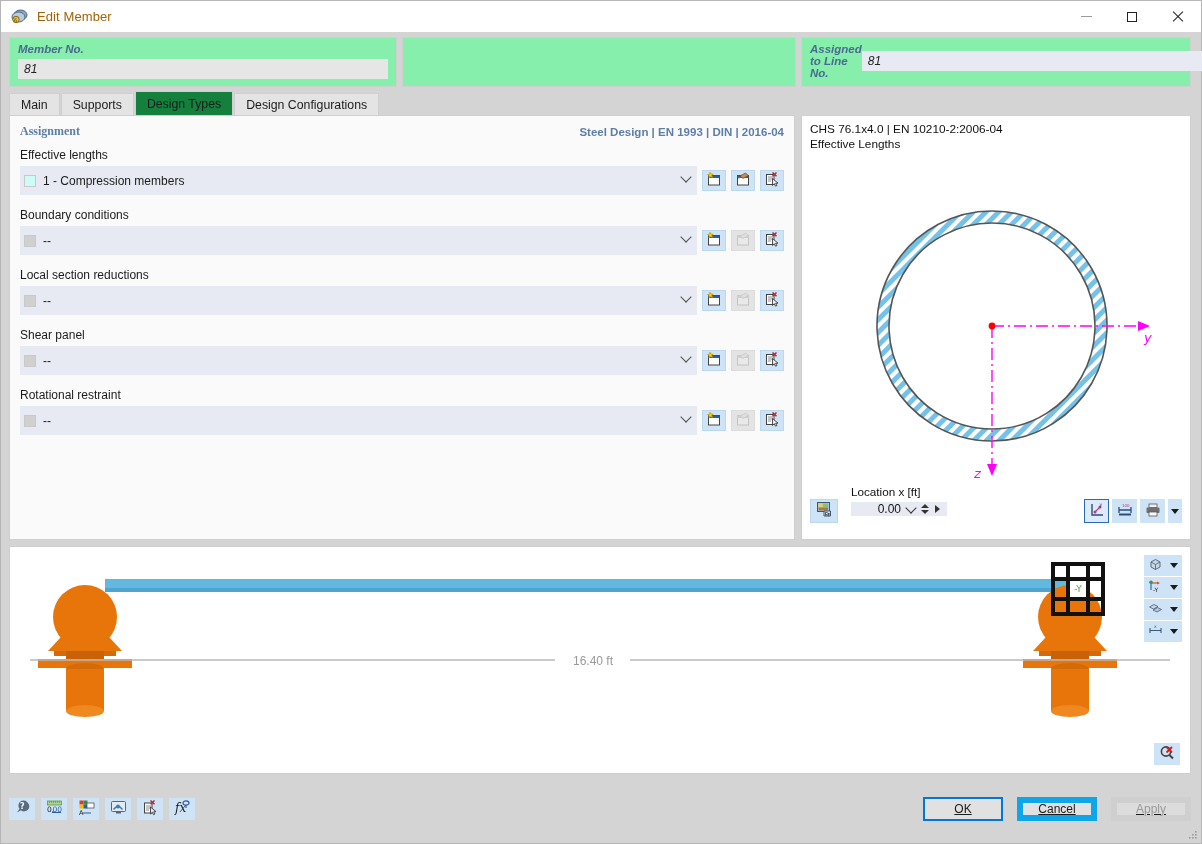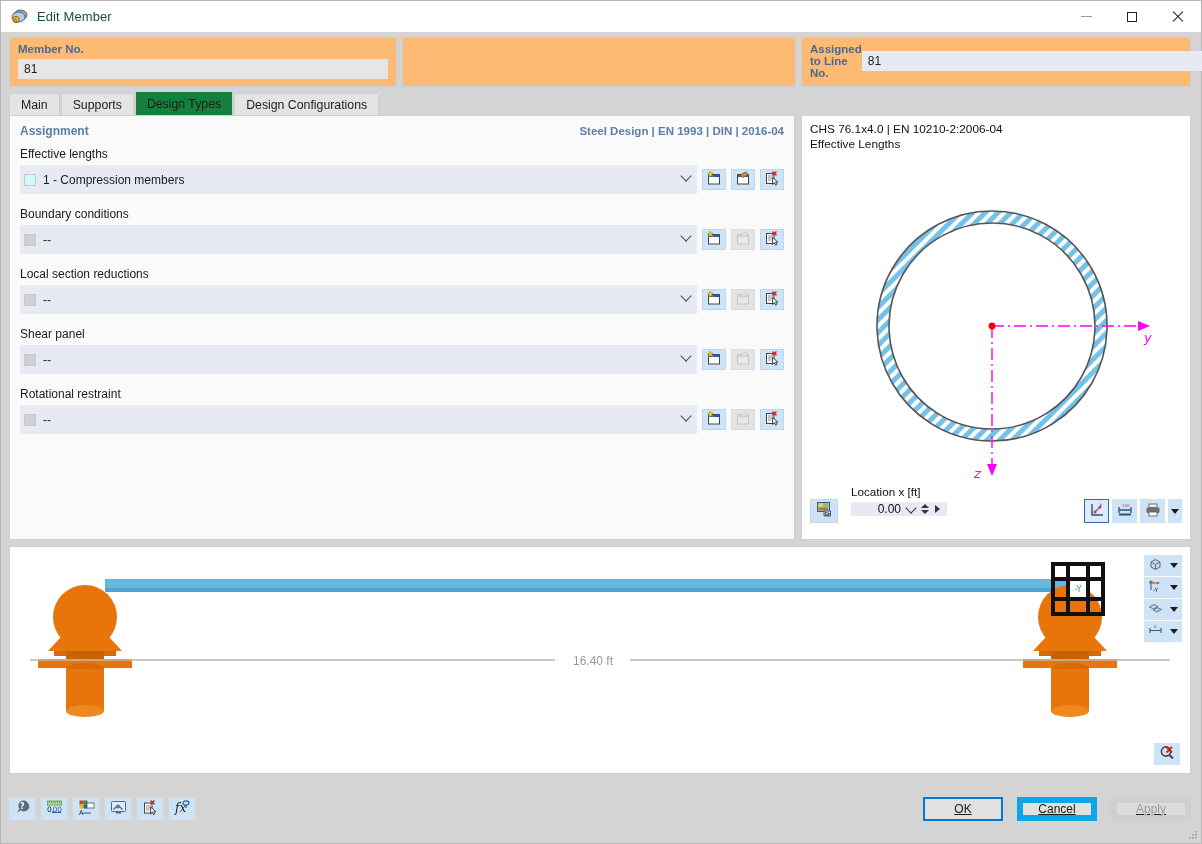--- a/index.html
+++ b/index.html
@@ -21,39 +21,40 @@
   }
   
   .titlebar{
     height:31px;min-height:31px;background:#ffffff;
     display:flex;align-items:center;
     position:relative;
   }
   .title-icon{
     width:18px;height:18px;margin-left:10px;margin-right:8px;position:relative;
   }
-  .title-text{font-size:13px;color:#14532d;letter-spacing:.1px;}
+  .title-text{font-size:13px;color:#a16207;letter-spacing:.1px;}
   .win-btns{position:absolute;right:0;top:0;height:31px;display:flex;}
   .win-btn{width:46px;height:31px;display:flex;align-items:center;justify-content:center;}
   .min-glyph{width:11px;height:1px;background:#9a9a9a;}
   .max-glyph{width:10px;height:10px;border:1px solid #222;box-sizing:border-box;}
   .close-glyph{position:relative;width:12px;height:12px;}
   .close-glyph:before,.close-glyph:after{
     content:"";position:absolute;left:-1px;top:5px;width:14px;height:1px;background:#222;
   }
   .close-glyph:before{transform:rotate(45deg);}
   .close-glyph:after{transform:rotate(-45deg);}
 
   
   .header-row{
     display:flex;gap:5px;padding:5px 8px 4px 8px;background:#d4d4d4;
   }
   .gbox{
-    background:#fdba74;border:1px solid #cfcfcf;box-sizing:border-box;
+    background:#86efac;border:1px solid #cfcfcf;box-sizing:border-box;
     padding:5px 8px 8px 8px;
+    font-style:italic;
   }
   .gbox.memno{width:388px;height:50px;}
   .gbox.mid{width:394px;height:50px;}
   .gbox.line{width:390px;height:50px;display:flex;flex-direction:row;}
   .gbox-label{font-size:11.5px;font-weight:bold;color:#4a6a90;margin-bottom:4px;}
   .fld{
     background:#e6e6e6;border:none;height:20px;line-height:20px;
     padding:0 6px;font-size:12px;color:#222;box-sizing:border-box;width:100%;
     font-family:"Liberation Sans", sans-serif;
   }
@@ -75,21 +76,21 @@
   }
   .tab.active{background:#15803d;height:24px;line-height:24px;border-color:#cfcfcf;}
 
   
   .content{display:flex;gap:6px;padding:0 8px;background:#d4d4d4;}
   .left-pane{
     width:786px;height:425px;background:#fafafa;border:1px solid #cfcfcf;box-sizing:border-box;
     padding:8px 10px;position:relative;
   }
   .assign-head{display:flex;justify-content:space-between;align-items:center;margin-bottom:9px;}
-  .assign-title{font-size:12px;font-weight:bold;color:#5d7ea6;}
+  .assign-title{font-size:12px;font-weight:bold;color:#5d7ea6;font-family:Liberation Serif, serif;}
   .std-ref{font-size:11.5px;font-weight:bold;color:#5d7ea6;}
   .fieldblk{margin-bottom:13px;}
   .fieldlbl{font-size:12px;color:#1b1b1b;margin-bottom:4px;}
   .combo-row{display:flex;align-items:center;gap:5px;}
   .combo{
     width:682px;height:29px;background:#e7eaf3;display:flex;align-items:center;
     box-sizing:border-box;padding:0 4px;position:relative;
   }
   .swatch{width:12px;height:12px;margin-right:7px;border:1px solid #c9c9c9;box-sizing:border-box;}
   .combo-text{font-size:12px;color:#1b1b1b;}

